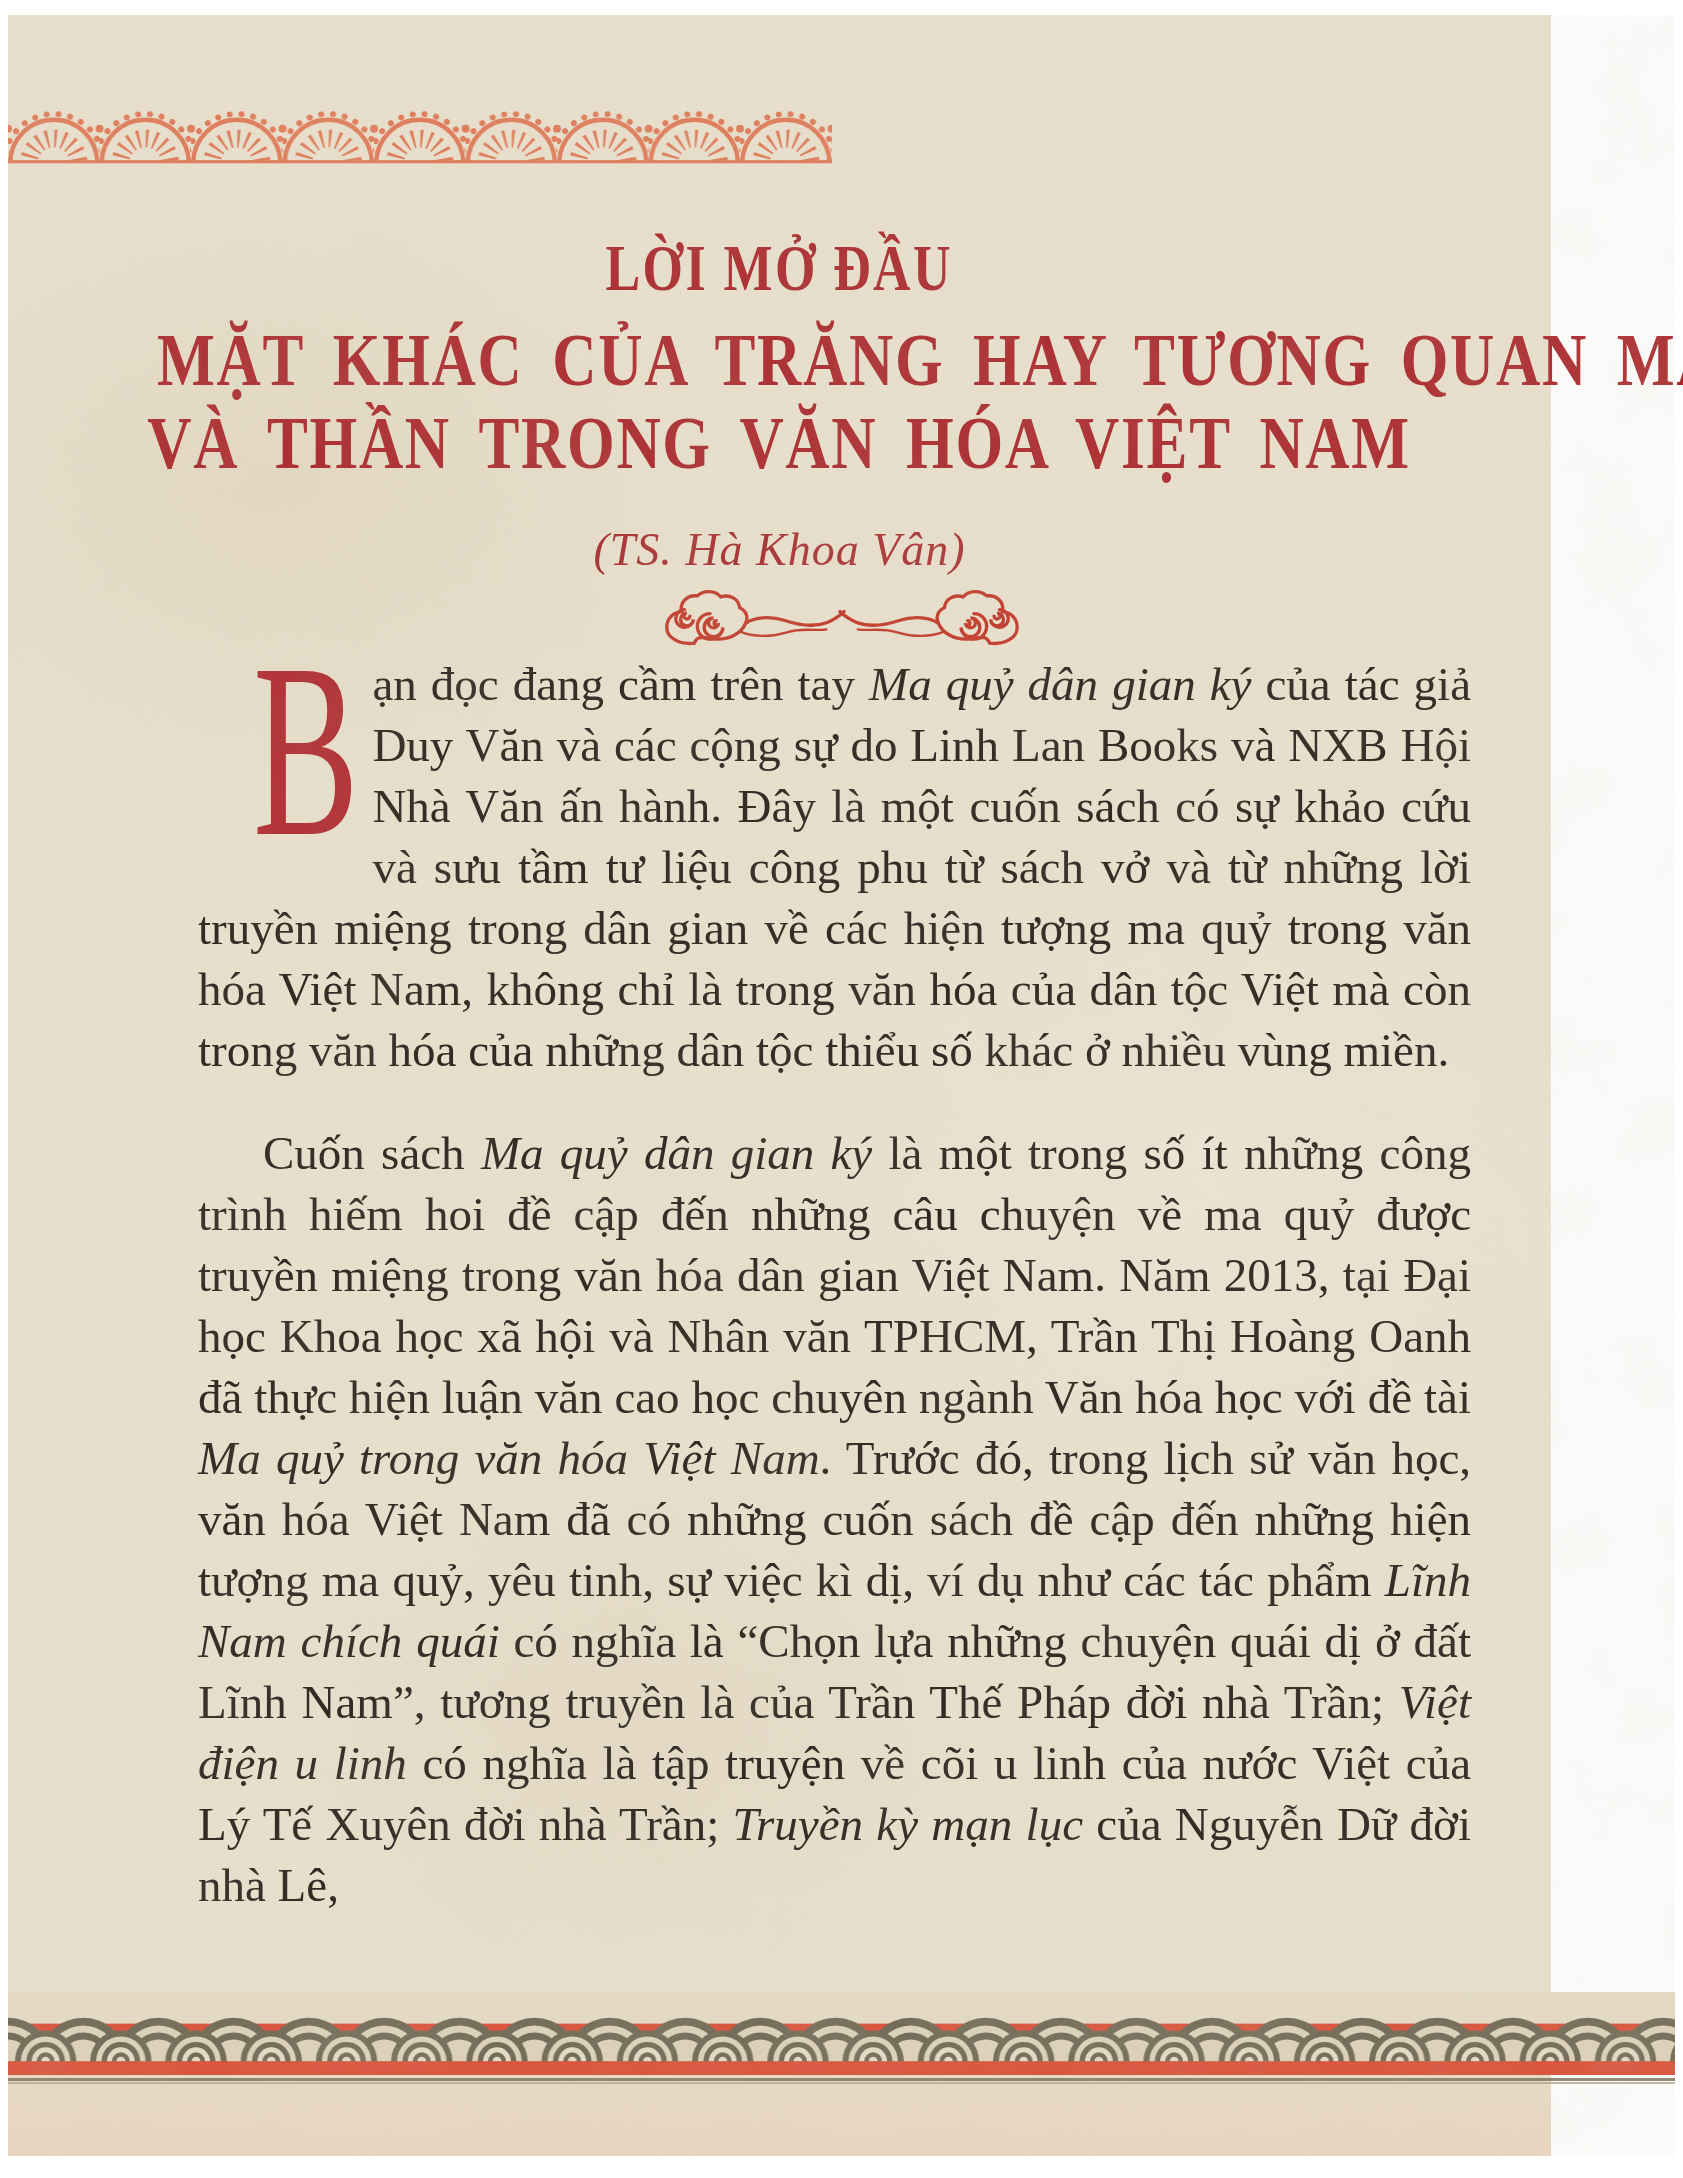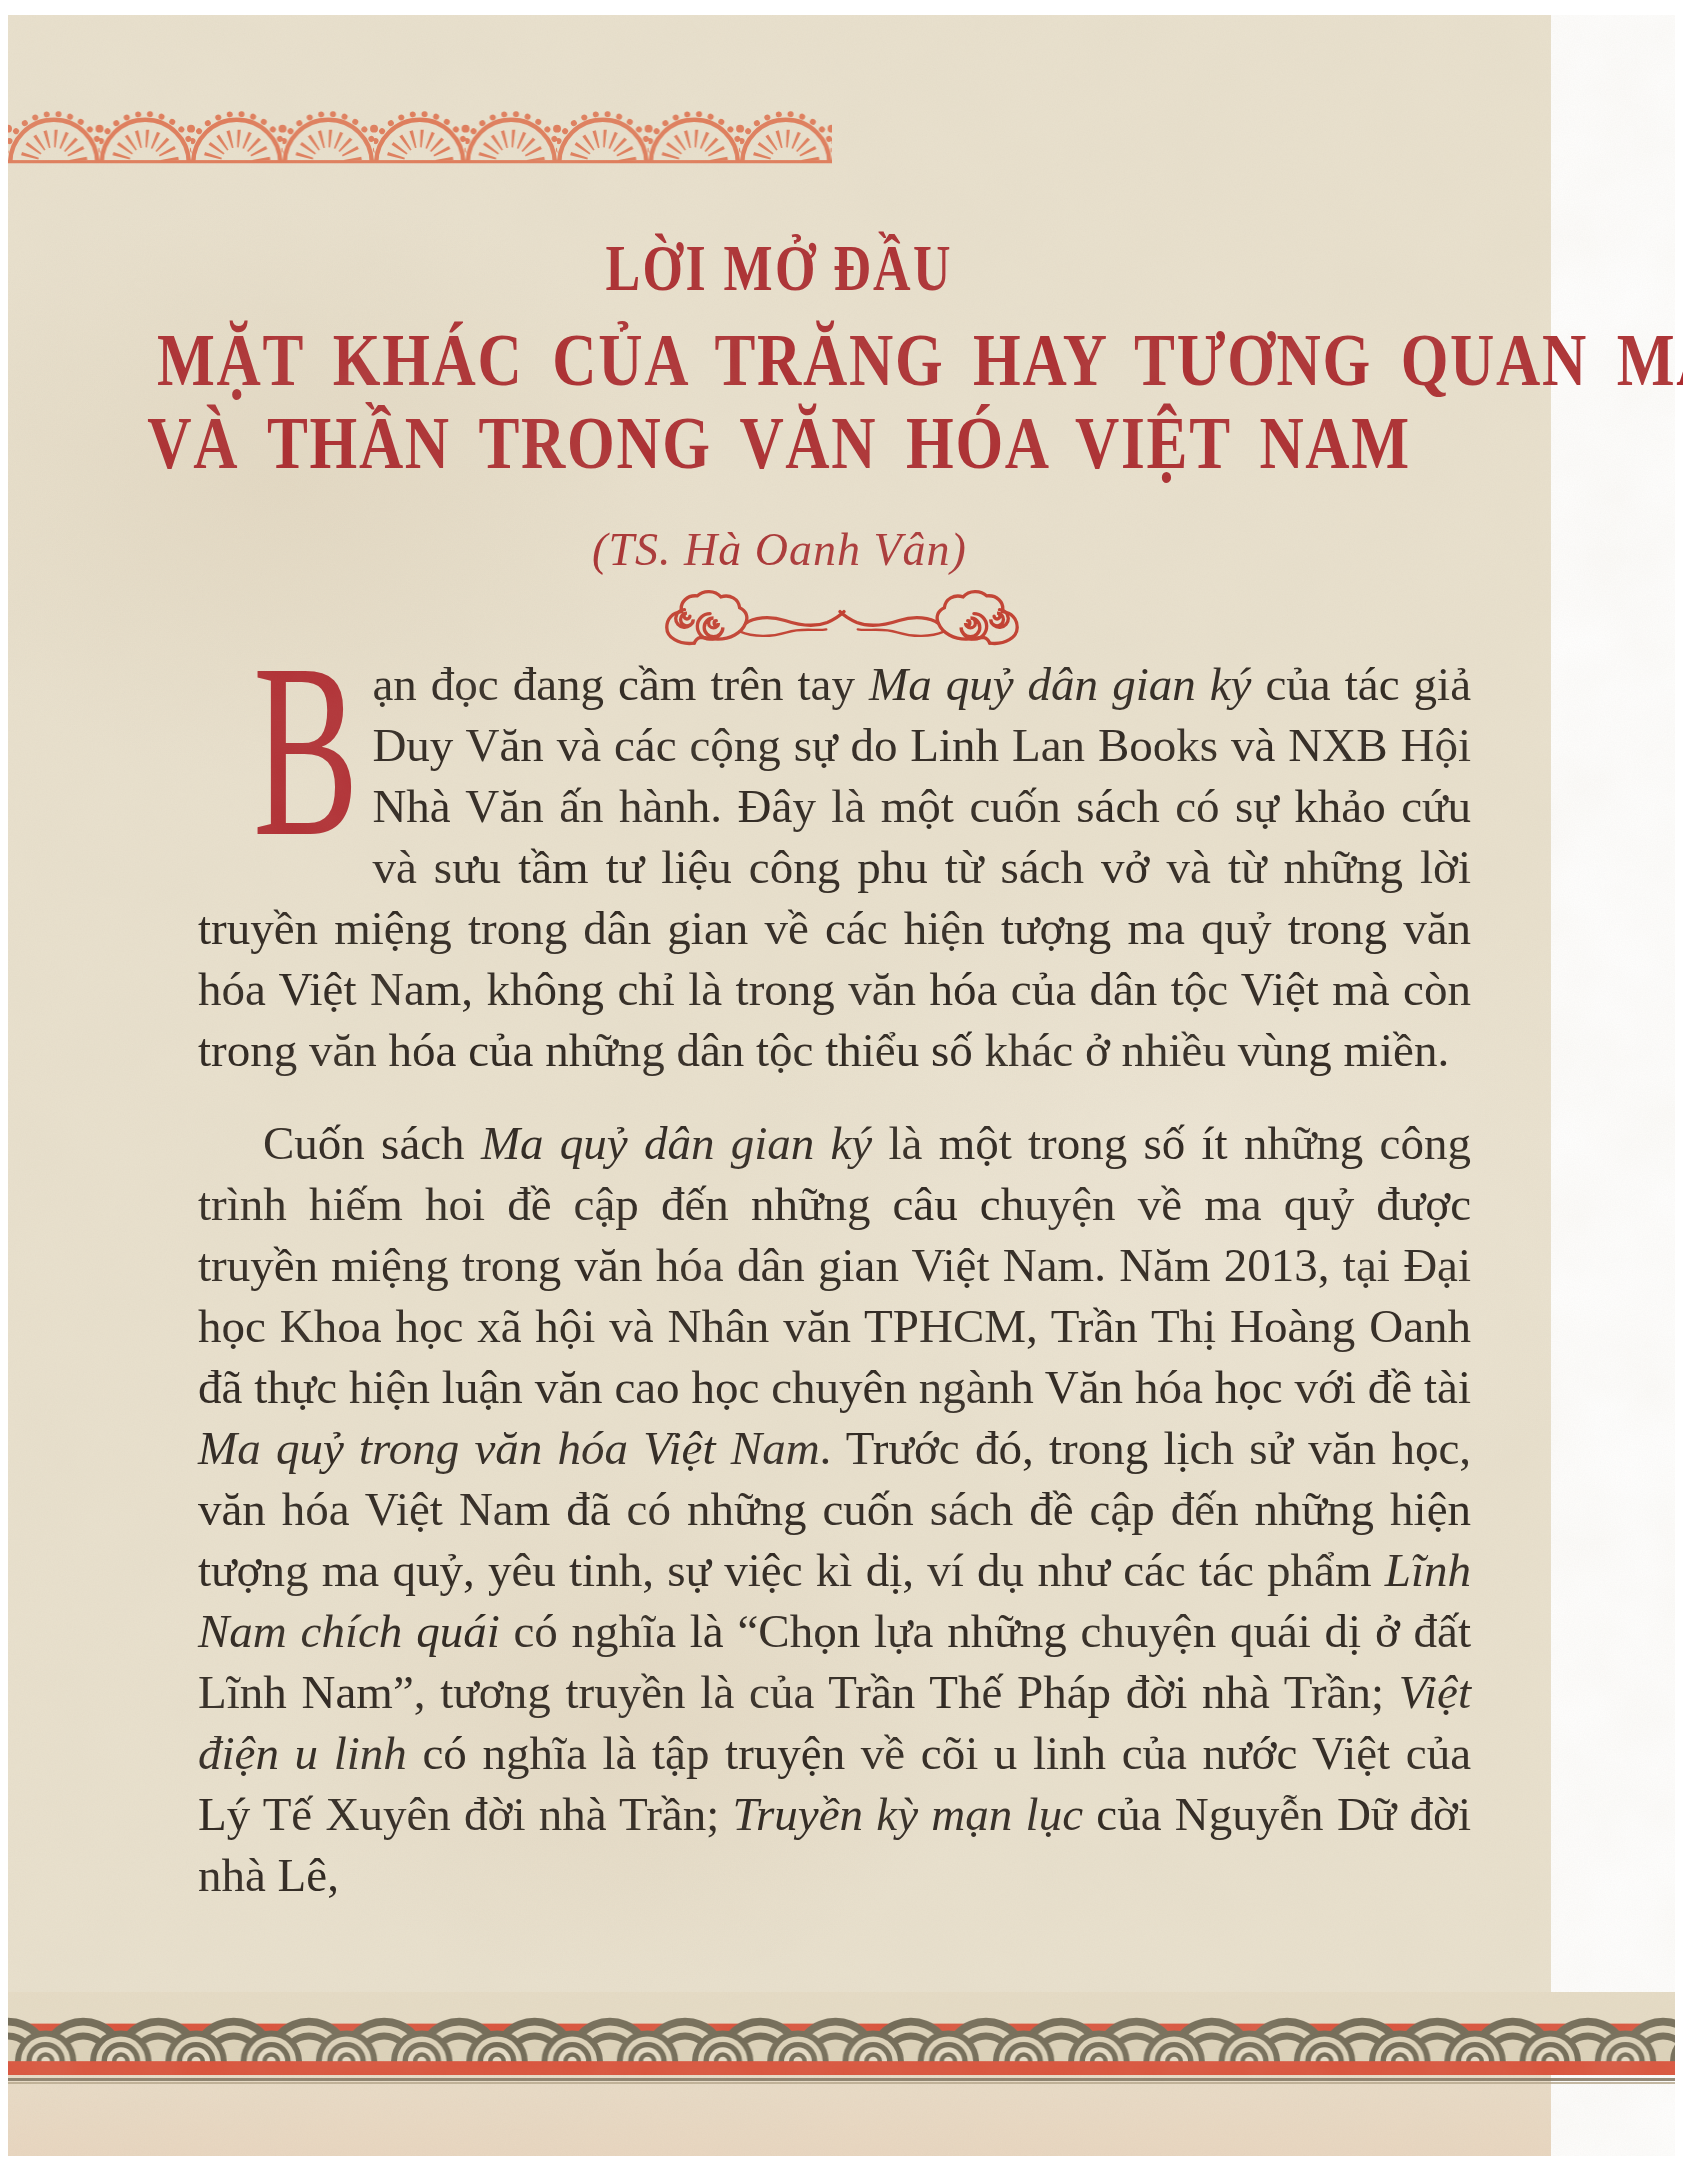--- a/index.html
+++ b/index.html
@@ -22,21 +22,21 @@
   .title .condensed{transform:scaleX(0.80);}
   .subtitle{top:304px;font-size:73px;font-weight:bold;line-height:83px;letter-spacing:2px;word-spacing:14px;}
   .subtitle .condensed{transform:scaleX(0.84);}
   .author{top:508px;font-size:46px;font-style:italic;color:#a83031;letter-spacing:1px;}
 
   .ornament{position:absolute;left:650px;top:573px;width:368px;height:63px;}
 
   .body-text{position:absolute;left:190px;top:639px;width:1273px;
              font-size:47px;line-height:61px;color:#29221c;text-align:justify;}
   .para em{font-style:italic;}
-  .para + .para{margin-top:32px;text-indent:65px;}
+  .para + .para{margin-top:42px;text-indent:65px;}
   .dropcap{float:left;color:#b02a30;font-size:248px;line-height:186px;height:184px;
            transform:scaleX(0.64);transform-origin:left top;
            margin:4px -46px 0 55px;}
 
   .bottom-border{position:absolute;left:0;top:1977px;}
   .rule-dark{position:absolute;left:0;top:2063px;width:1667px;height:3px;background:#7a705c;opacity:0.85;}
   .rule-light{position:absolute;left:0;top:2067px;width:1667px;height:1.5px;background:#b3a488;opacity:0.8;}
 </style>
 </head>
 <body>
@@ -65,21 +65,21 @@
       <rect x="0" y="52" width="832" height="3.2" fill="#e07a58"></rect>
     </svg>
 
     <div class="heading title">
       <span class="condensed">LỜI MỞ ĐẦU</span>
     </div>
     <div class="heading subtitle">
       <span class="condensed">MẶT KHÁC CỦA TRĂNG HAY TƯƠNG QUAN MA</span><br>
       <span class="condensed">VÀ THẦN TRONG VĂN HÓA VIỆT NAM</span>
     </div>
-    <div class="heading author">(TS. Hà Oanh Vân)</div>
+    <div class="heading author">(TS. Hà Khoa Vân)</div>
 
     <svg class="ornament" viewBox="0 0 372 64">
       <g fill="none" stroke="#c23b2c" stroke-width="3.4" stroke-linecap="round">
         <g id="cloudL">
           <path d="M36,56 C 20,58 8,50 8,40 C 8,31 14,25 23,24 C 21,14 29,7 39,8 C 45,2 57,2 63,9 C 72,6 81,11 82,20 C 89,23 91,30 88,36 C 96,30 112,28 128,33 C 143,38 158,40 171,35 C 178,32 184,28 188,24"></path>
           <path d="M88,36 C 84,46 72,52 60,52 C 48,52 40,46 36,56"></path>
           <path d="M26,22 a9,9 0 1 0 9,10 a6.5,6.5 0 1 1 -6.5,-6.5 a3,3 0 1 0 3,3"></path>
           <path d="M52,26 a13,13 0 1 0 13,14 a9.5,9.5 0 1 1 -9.5,-9.5 a5,5 0 1 0 5,5 a2.2,2.2 0 1 1 -2.2,-2.2"></path>
           <path d="M82,44 C 96,50 114,50 130,45 C 146,40 160,44 170,42" stroke-width="2.4"></path>
         </g>

